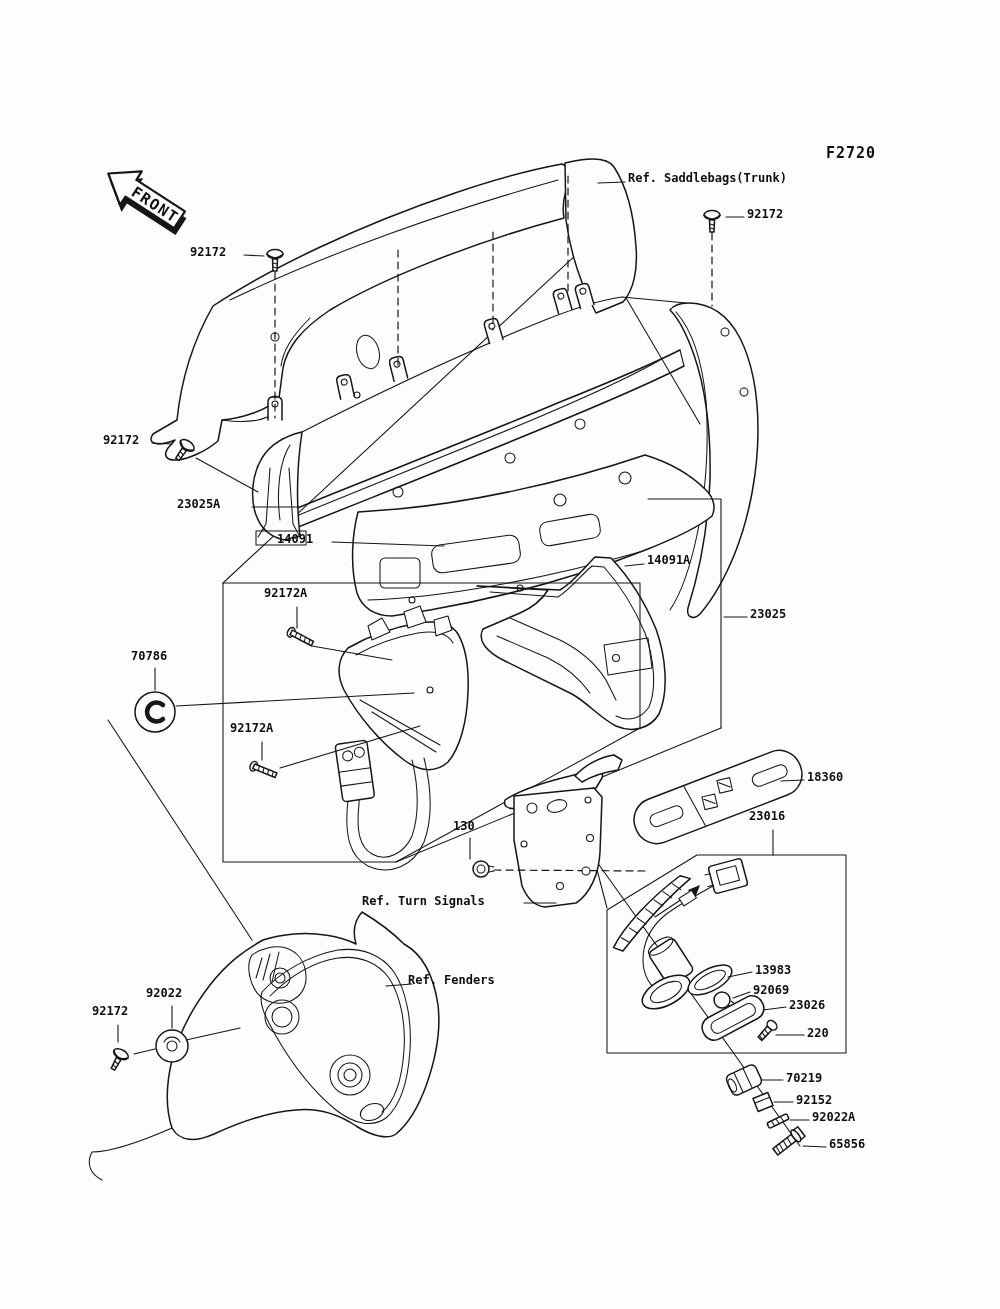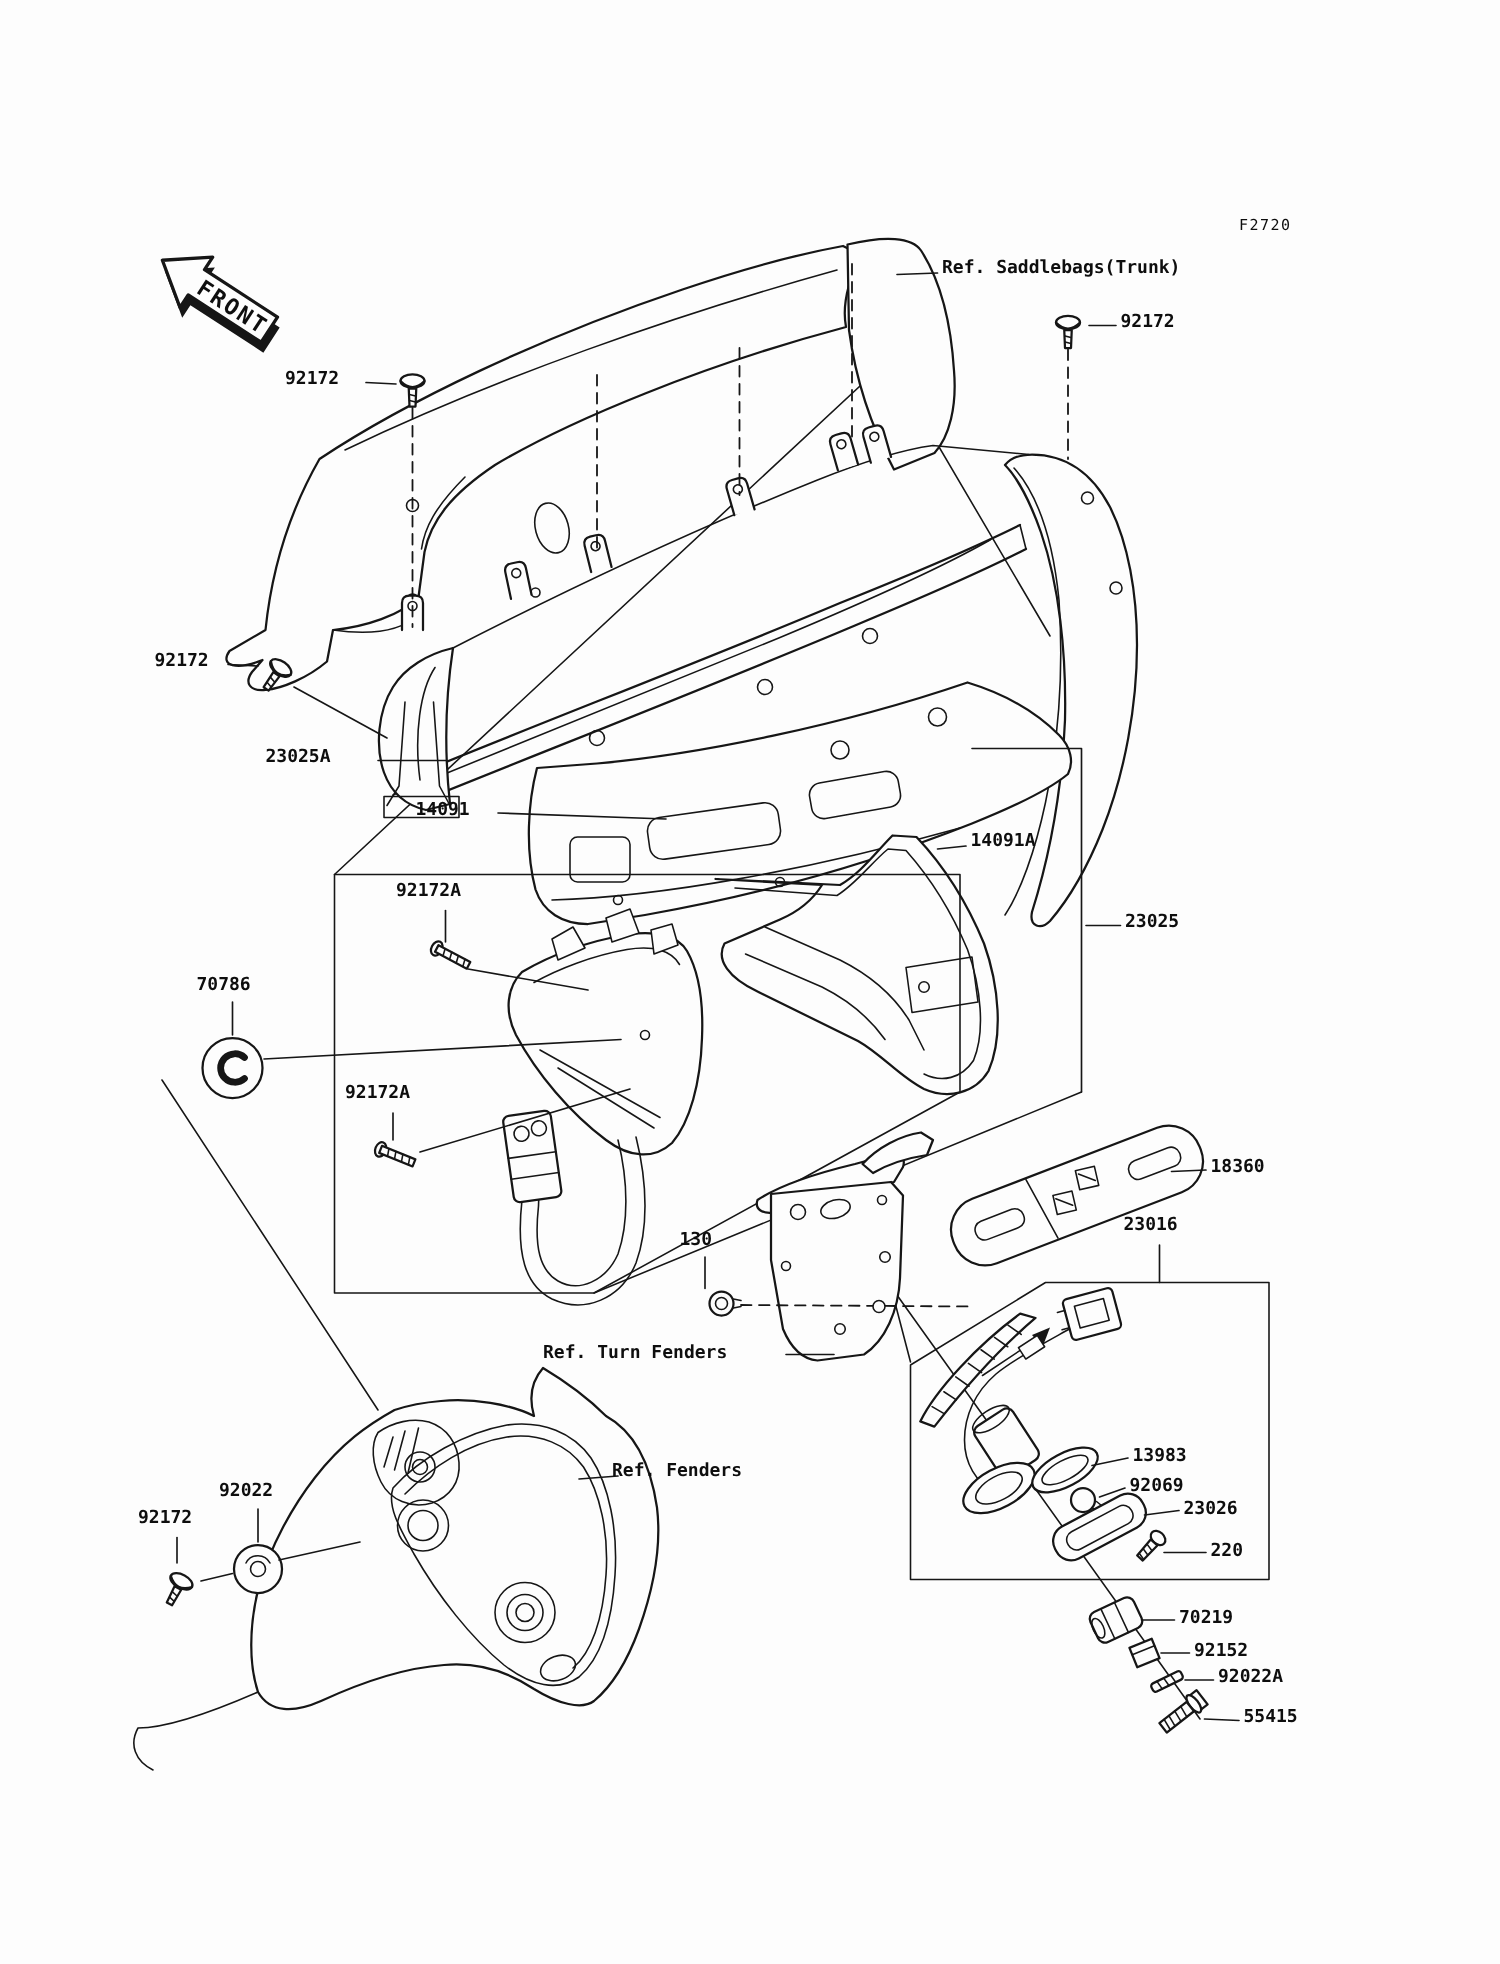--- a/index.html
+++ b/index.html
@@ -14,21 +14,21 @@
   }
   .art .thin{stroke-width:1.05;}
   .art .lead{stroke-width:1.1;}
   .art .dash{stroke-width:1.2;stroke-dasharray:7 5;}
   .art .fillw{fill:#fdfdfd;}
   .art .solid{fill:#161616;stroke:none;}
   .lbl{
     position:absolute;color:#0e0e0e;font-size:12px;font-weight:bold;
     line-height:1;white-space:pre;letter-spacing:0px;
   }
-  .lbl.small{font-size:10px;font-weight:normal;letter-spacing:1px;}
+  .lbl.small{font-size:15px;font-weight:bold;letter-spacing:1px;}
   #front-text{font-family:"DejaVu Sans Mono","Liberation Mono",monospace;
     font-size:15px;font-weight:bold;fill:#0e0e0e;letter-spacing:1.5px;}
 </style>
 </head>
 <body>
 
 <div id="stage">
 
 <svg class="art" width="1000" height="1309" viewBox="0 0 1000 1309">
 
@@ -401,26 +401,26 @@
 <div class="lbl" style="left:177px;top:498px">23025A</div>
 <div class="lbl" style="left:277px;top:533px">14091</div>
 <div class="lbl" style="left:264px;top:587px">92172A</div>
 <div class="lbl" style="left:647px;top:554px">14091A</div>
 <div class="lbl" style="left:750px;top:608px">23025</div>
 <div class="lbl" style="left:131px;top:650px">70786</div>
 <div class="lbl" style="left:230px;top:722px">92172A</div>
 <div class="lbl" style="left:453px;top:820px">130</div>
 <div class="lbl" style="left:807px;top:771px">18360</div>
 <div class="lbl" style="left:749px;top:810px">23016</div>
-<div class="lbl" style="left:362px;top:895px">Ref. Turn Fenders</div>
+<div class="lbl" style="left:362px;top:895px">Ref. Turn Signals</div>
 <div class="lbl" style="left:755px;top:964px">13983</div>
 <div class="lbl" style="left:753px;top:984px">92069</div>
 <div class="lbl" style="left:789px;top:999px">23026</div>
 <div class="lbl" style="left:807px;top:1027px">220</div>
 <div class="lbl" style="left:786px;top:1072px">70219</div>
 <div class="lbl" style="left:796px;top:1094px">92152</div>
 <div class="lbl" style="left:812px;top:1111px">92022A</div>
-<div class="lbl" style="left:829px;top:1138px">55415</div>
+<div class="lbl" style="left:829px;top:1138px">65856</div>
 <div class="lbl" style="left:146px;top:987px">92022</div>
 <div class="lbl" style="left:92px;top:1005px">92172</div>
 <div class="lbl" style="left:408px;top:974px">Ref. Fenders</div>
 
 </div>
 
 </body></html>

